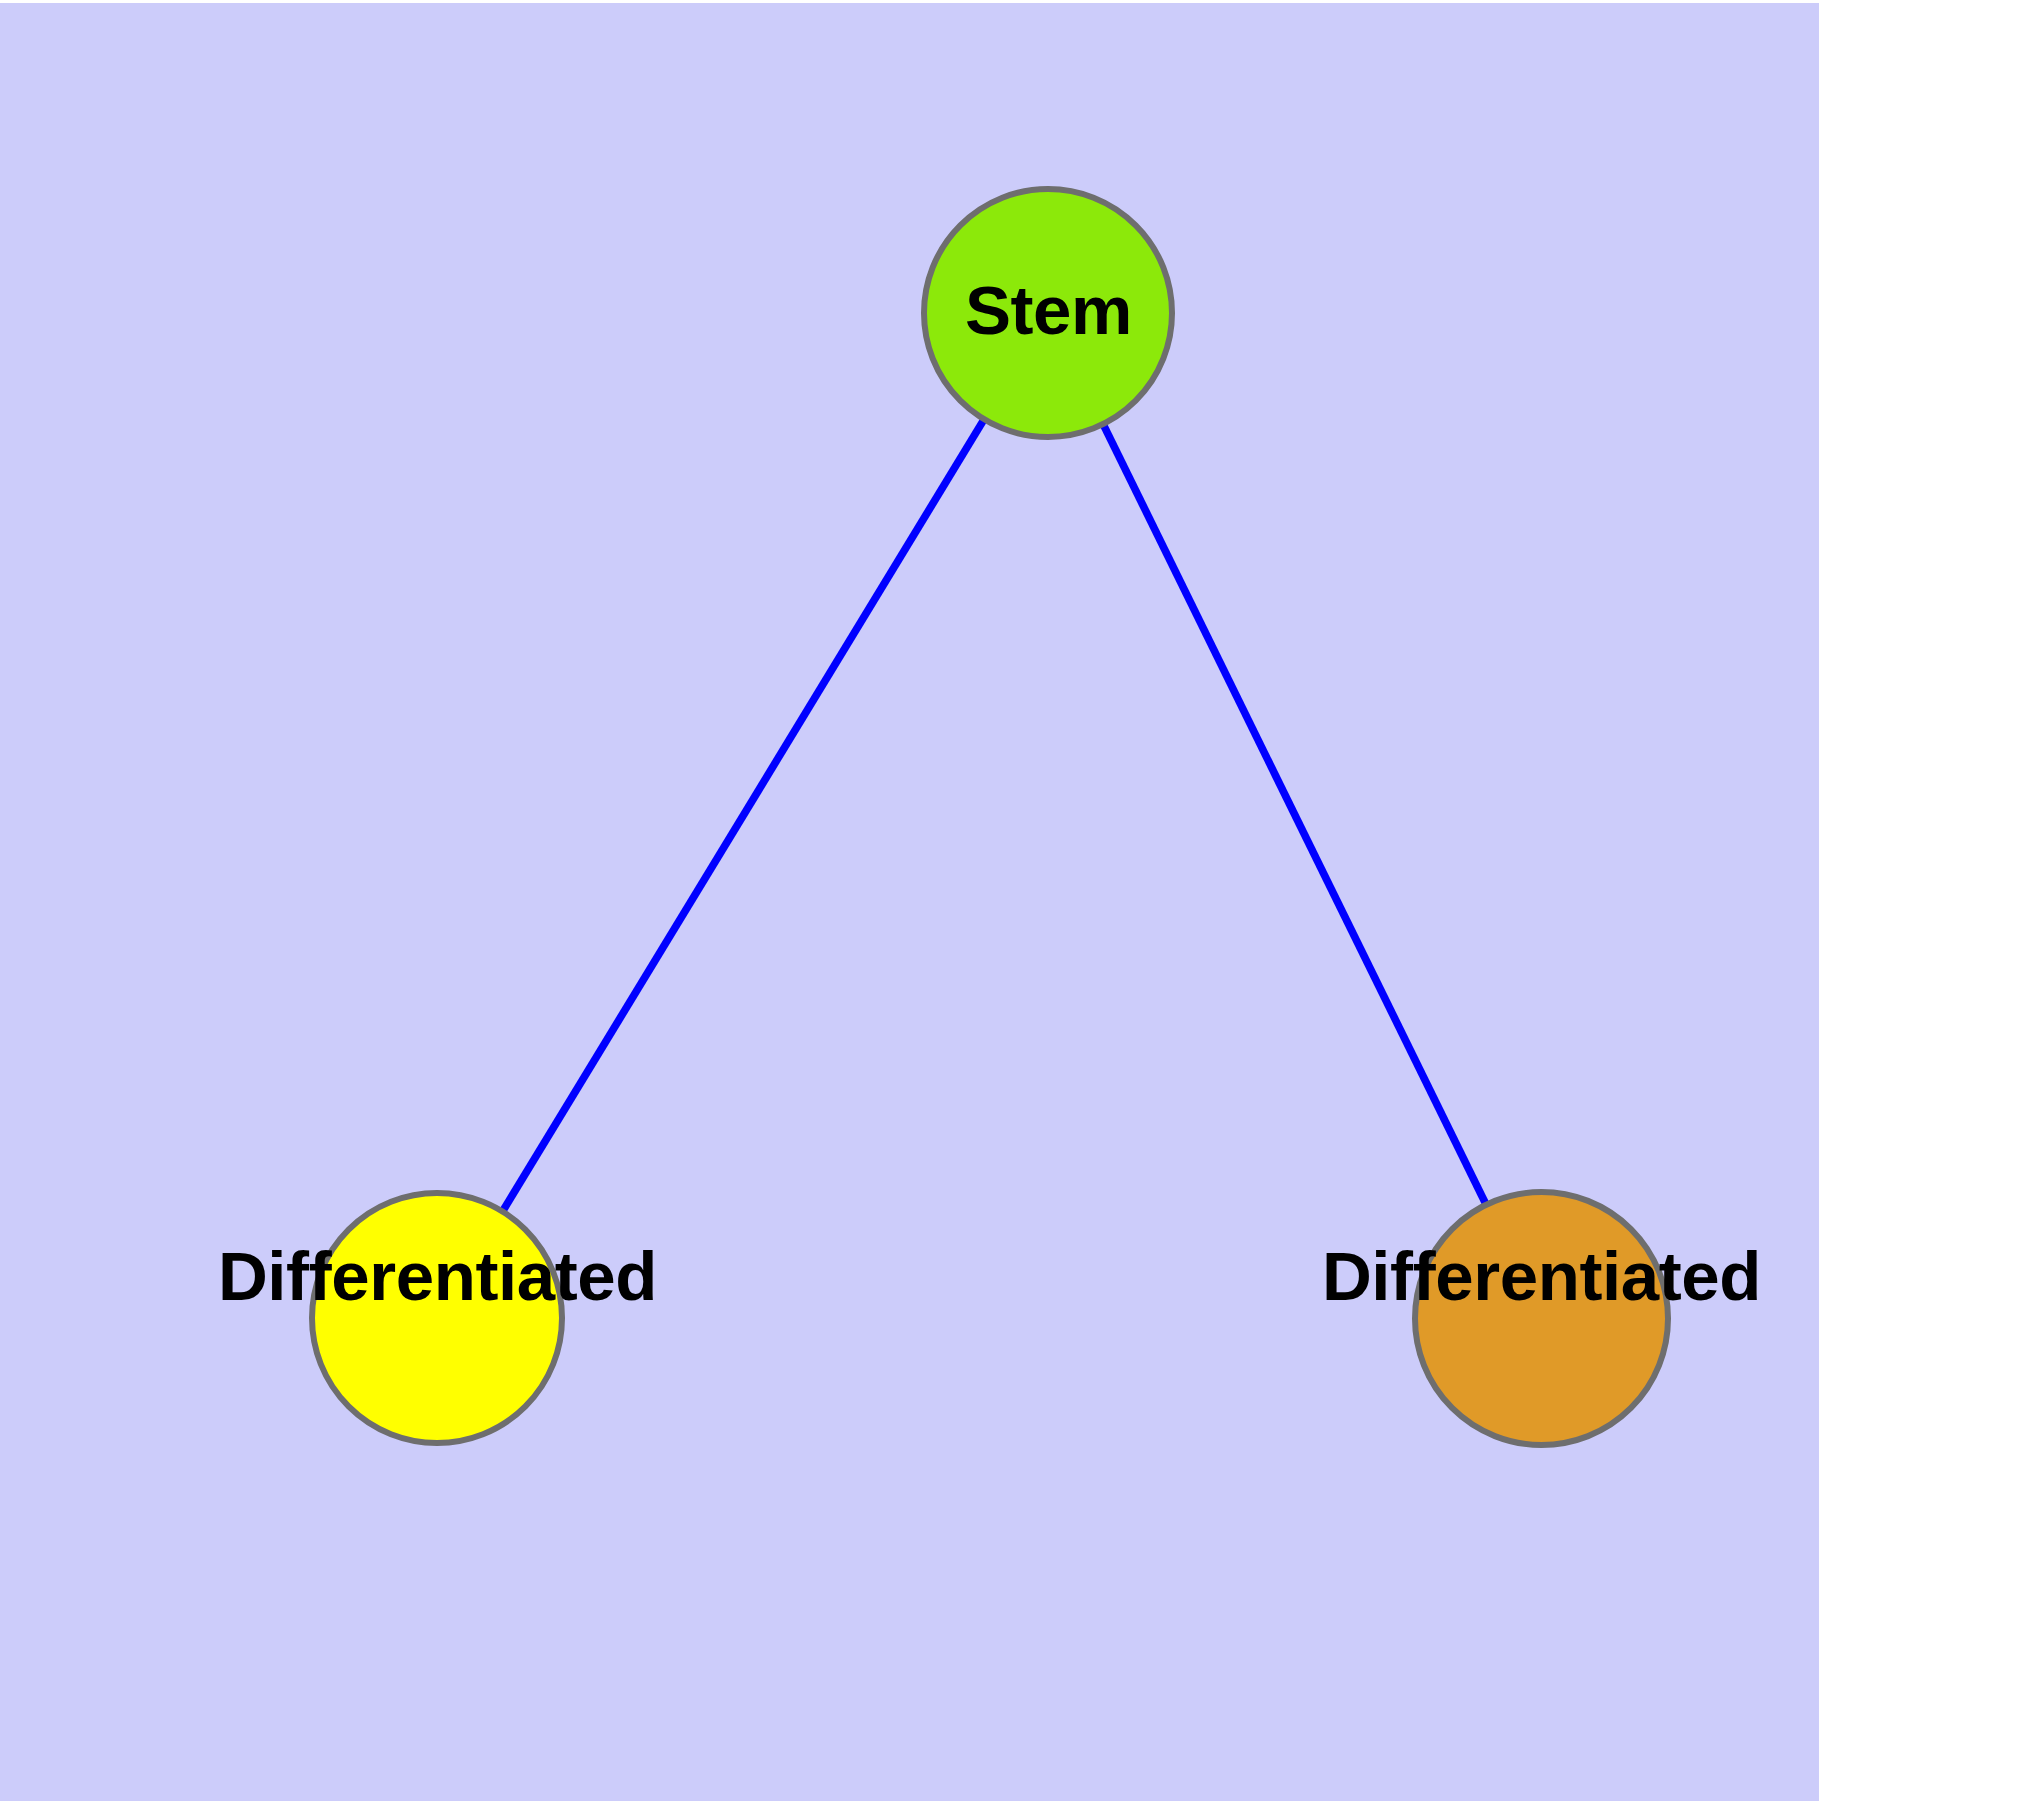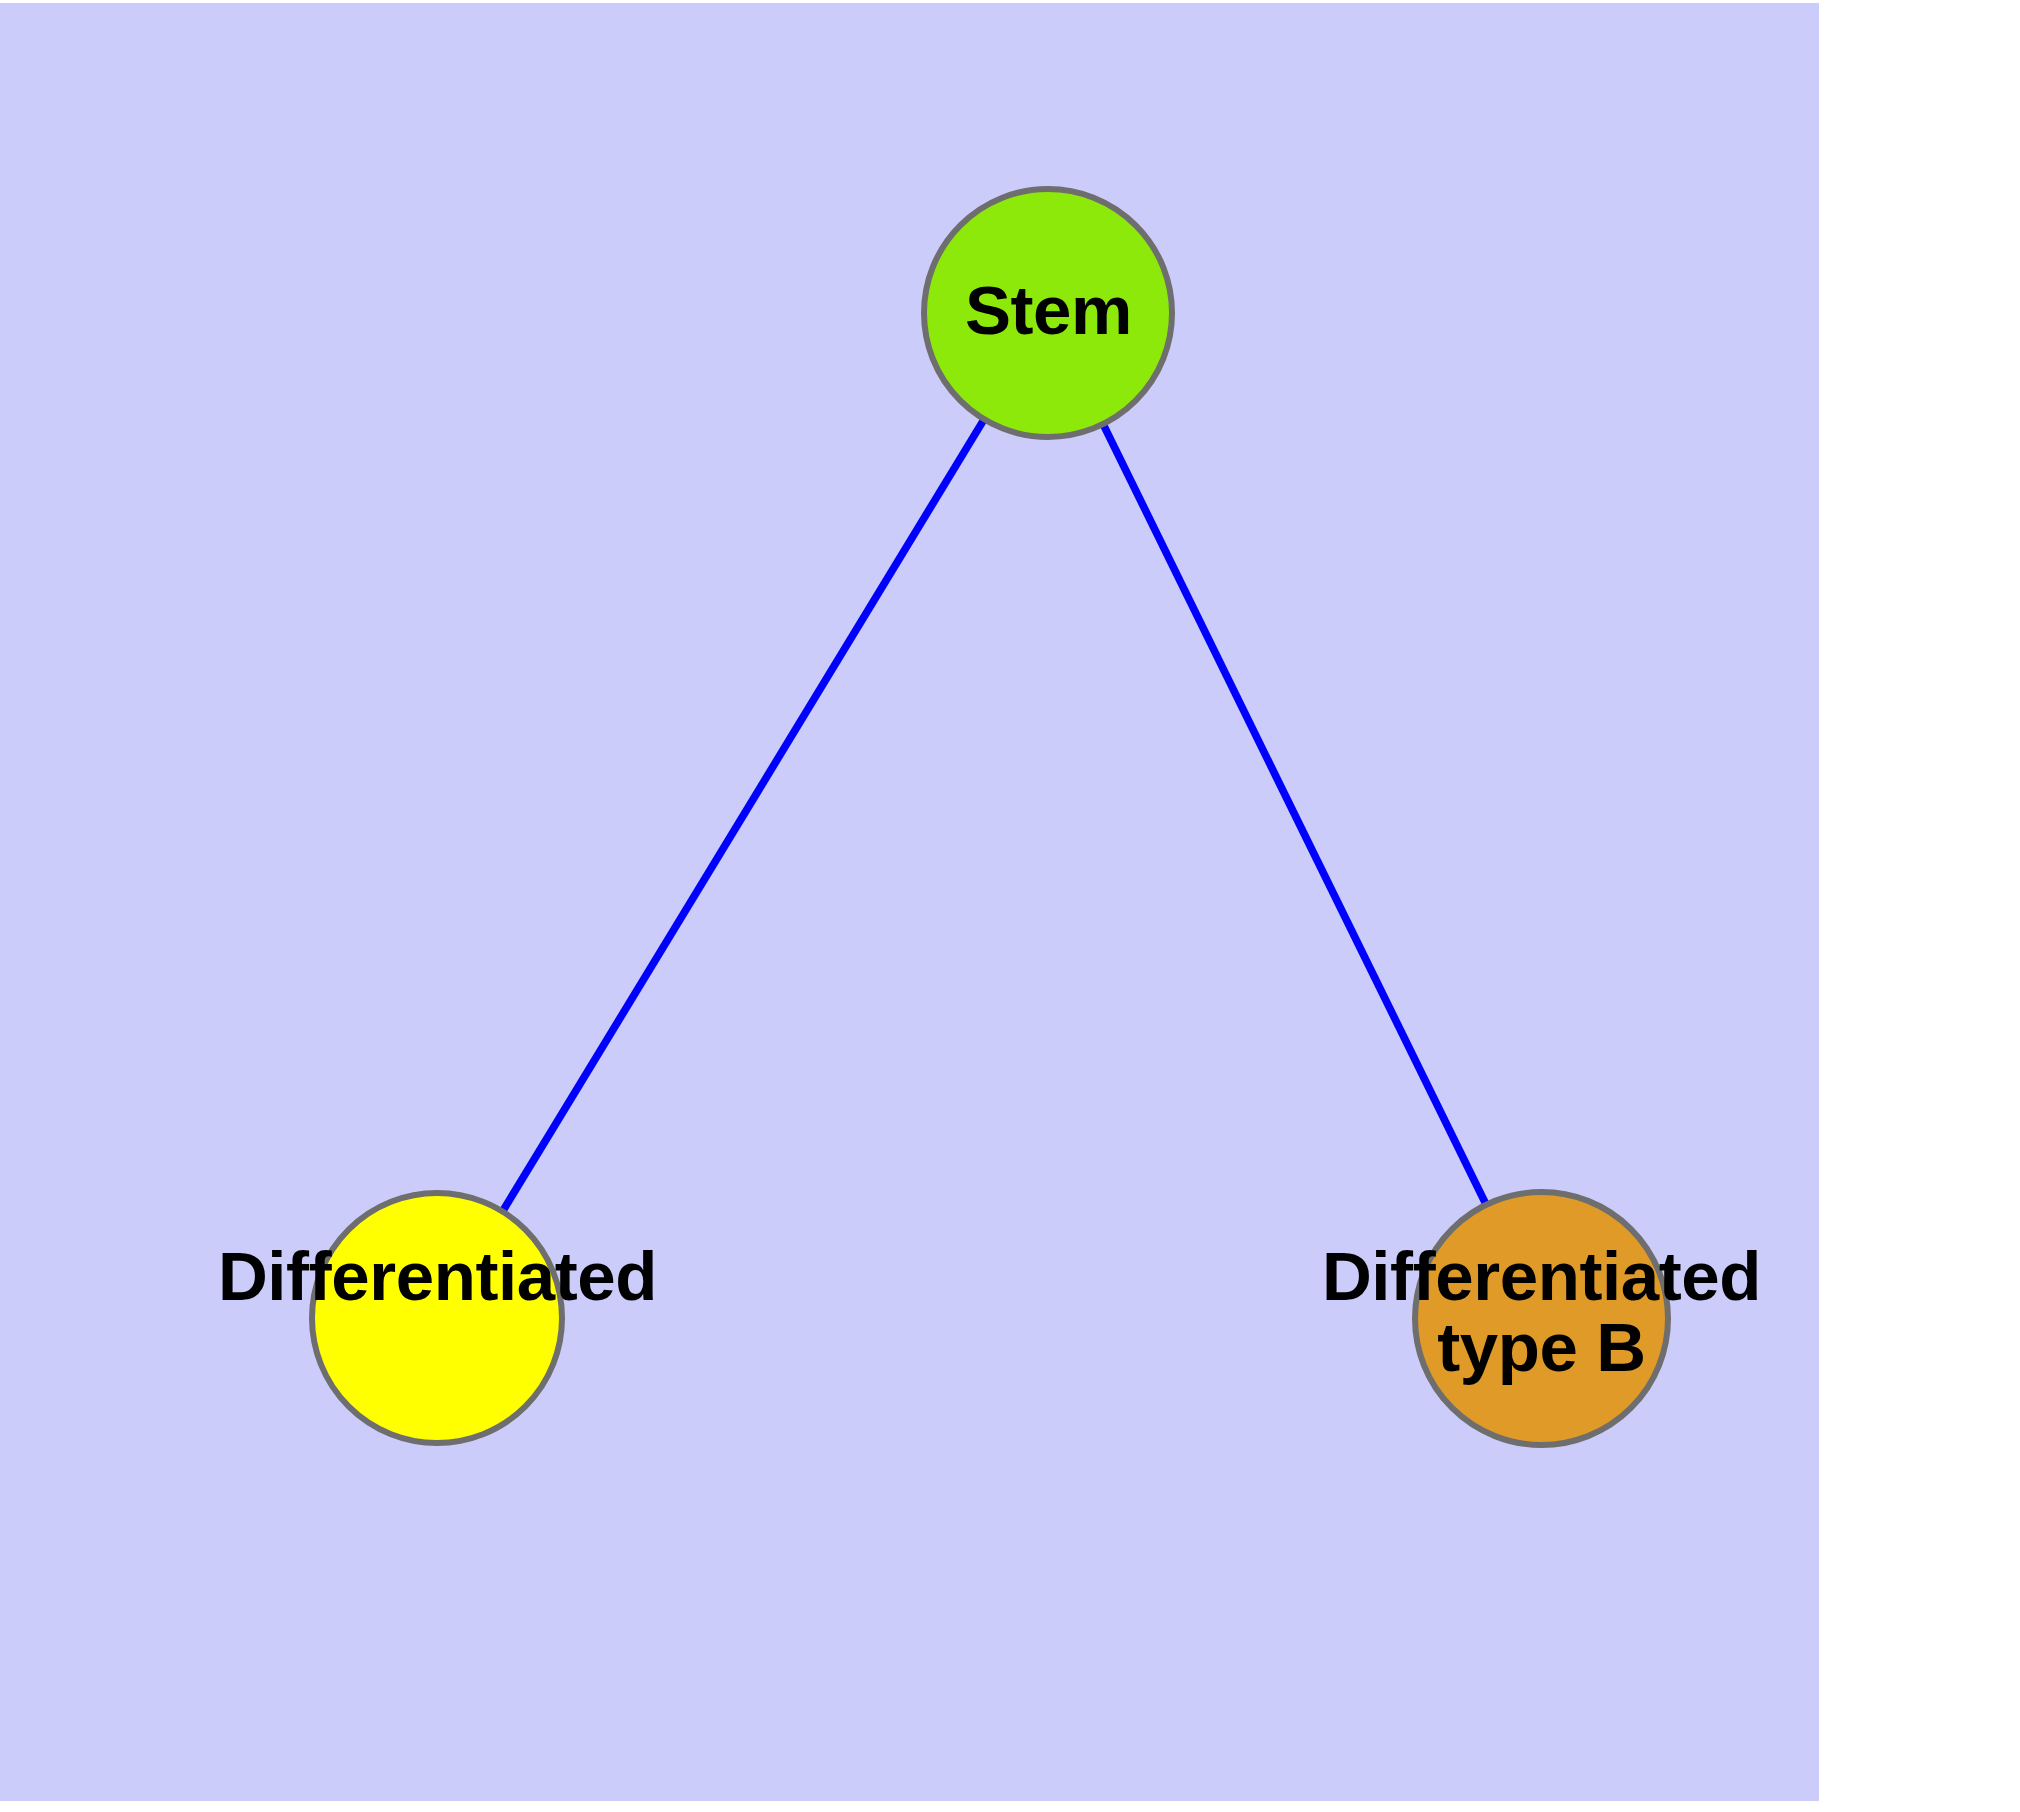--- a/index.html
+++ b/index.html
@@ -71,18 +71,18 @@
       <div class="node" style="left:921px; top:183px; width:254px; height:254px; background:#8ce90a;"></div>
 
       <div class="node" style="left:309px; top:1187px; width:256px; height:256px; background:#ffff00;"></div>
 
       <div class="node" style="left:1412px; top:1186px; width:259px; height:259px; background:#e09a28;"></div>
 
       <div class="node-label" style="left:794px; top:273px; width:509px; font-size:69px;">Stem</div>
 
       <div class="node-label" style="left:56px; top:1239px; width:763px; font-size:69px;"><span>Differentiated</span><br></div>
 
-      <div class="node-label" style="left:1160px; top:1239px; width:763px; font-size:69px;"><span>Differentiated</span><br><span>type B</span></div>
+      <div class="node-label" style="left:1160px; top:1239px; width:763px; font-size:69px;"><span>Differentiated</span><br></div>
 
     </div>
   </div>
 </div>
 
 
 </body></html>

